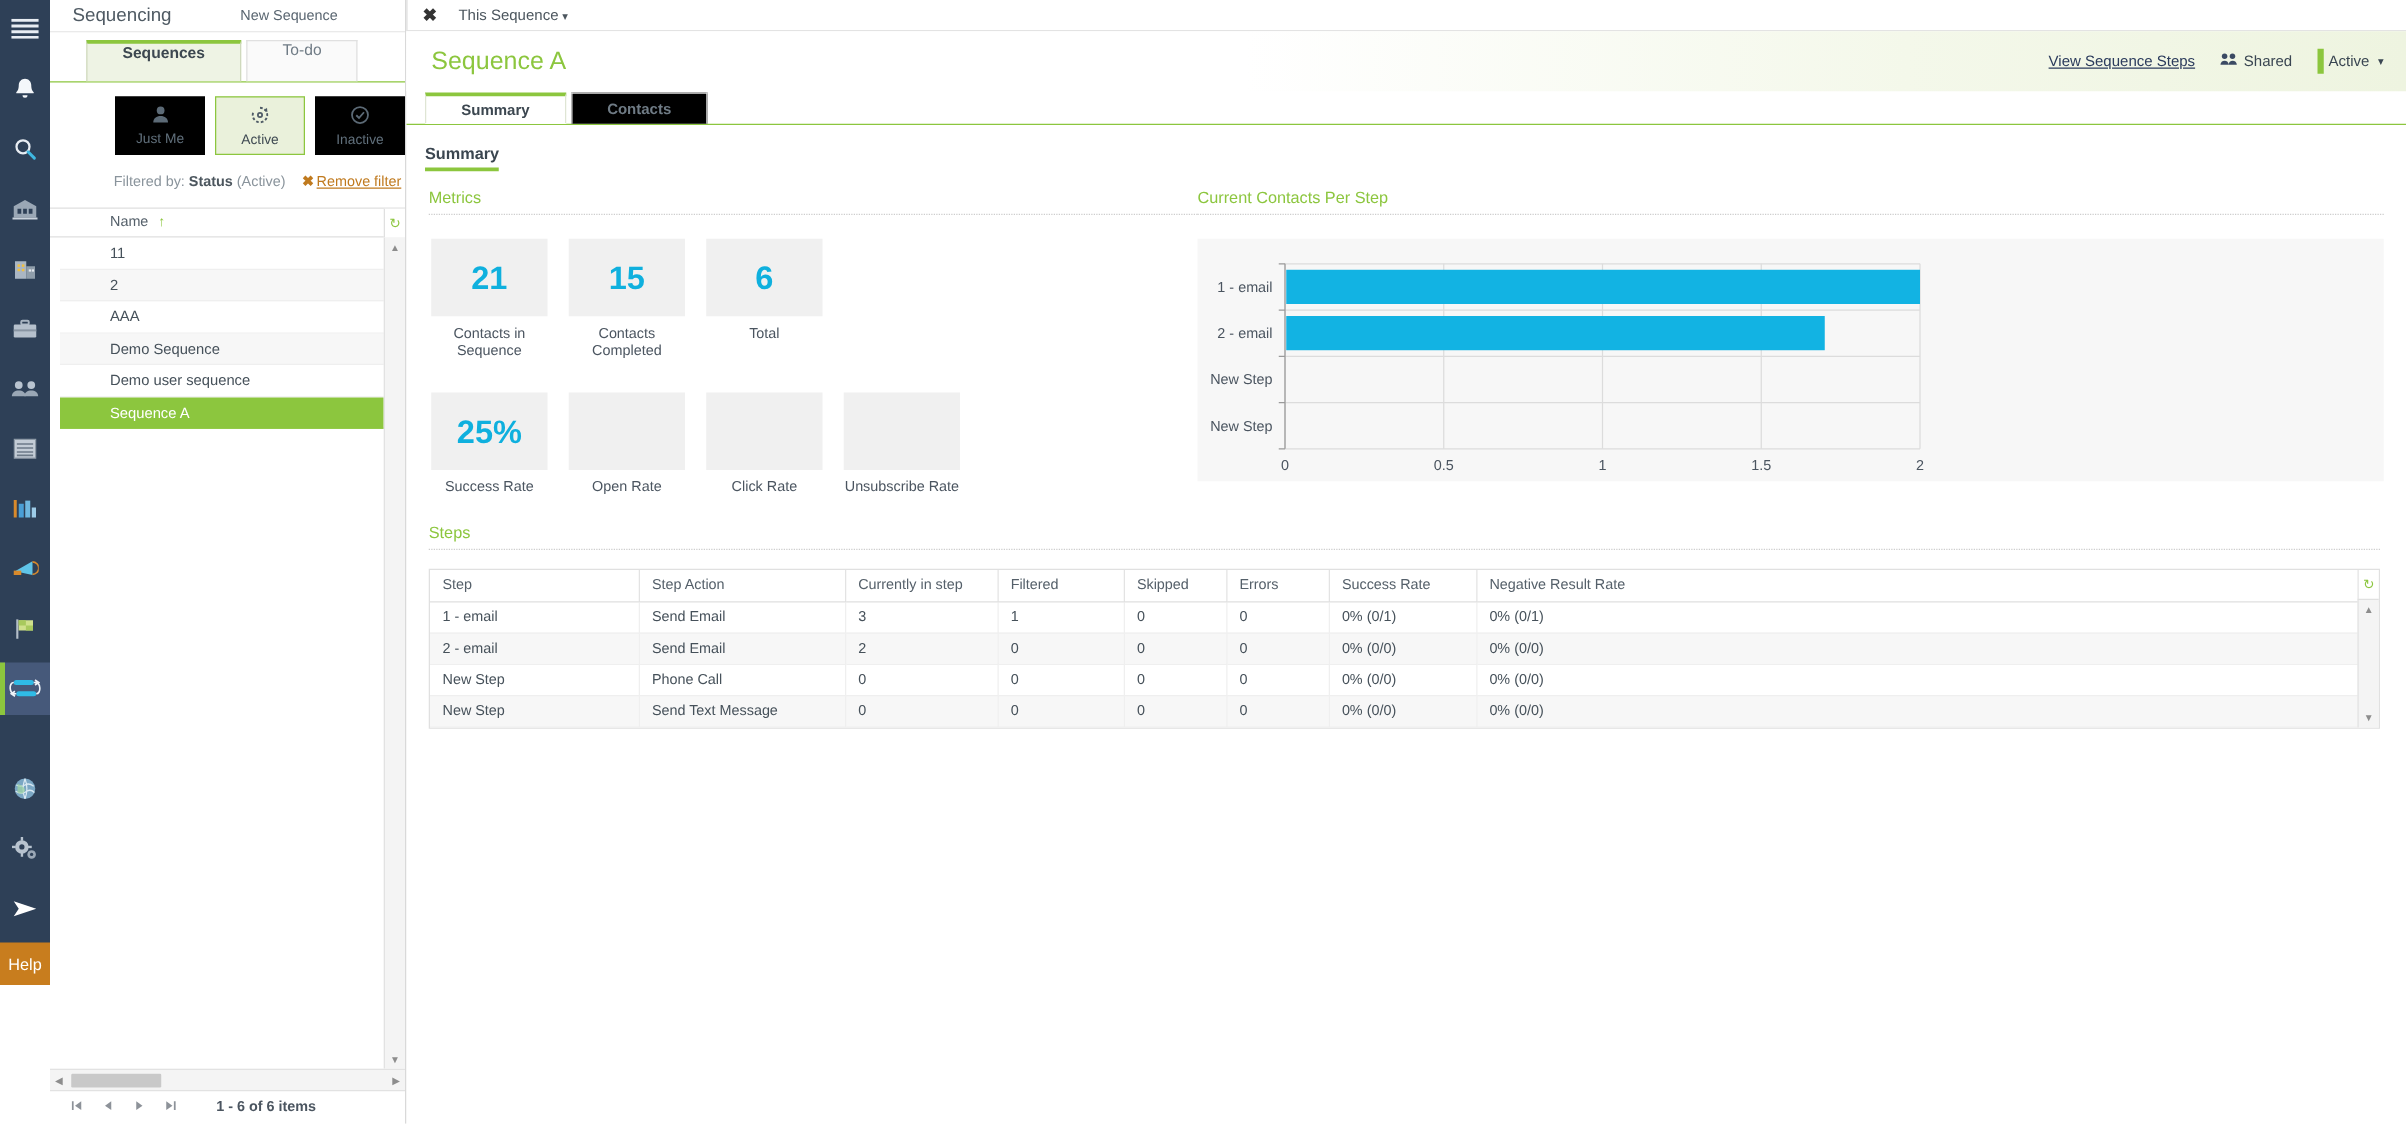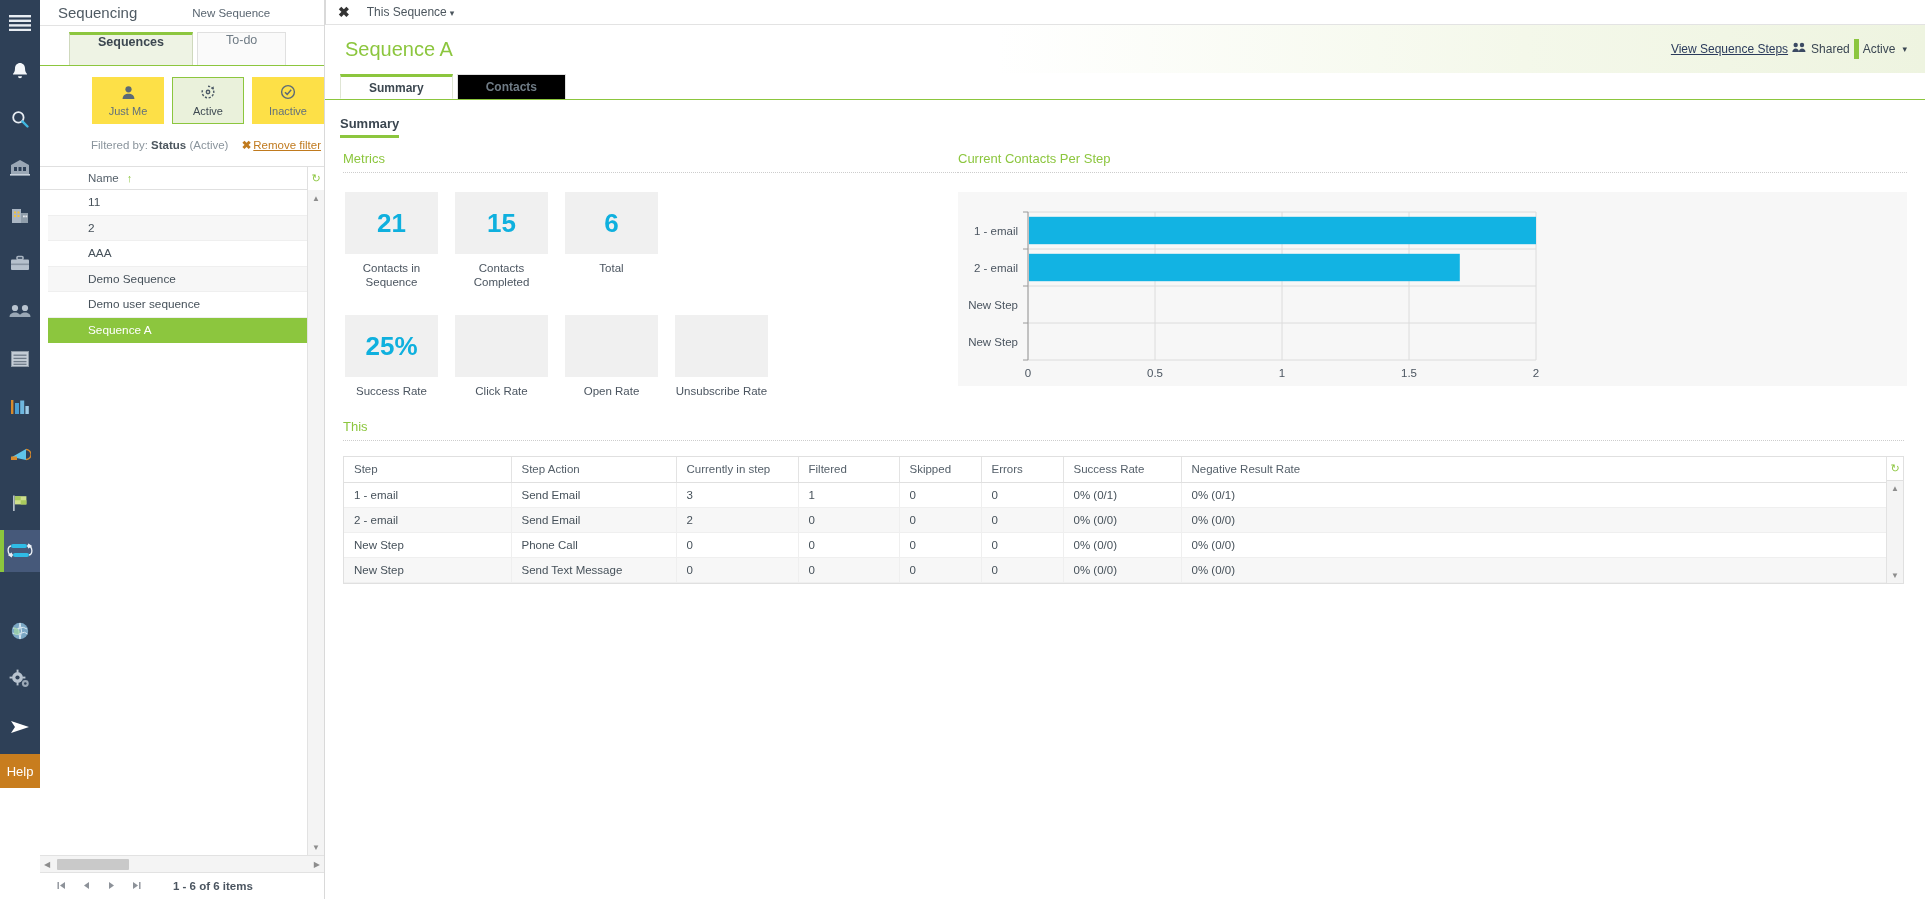--- a/index.html
+++ b/index.html
@@ -88,21 +88,21 @@
     border-top: 3px solid #8cc63e;
     border-left: 1px solid #cfd9bd; border-right: 1px solid #cfd9bd;
     color: #3c4750; font-weight: bold;
   }
 
   .filterbtns {
     display: flex; gap: 8px; padding: 11px 0 0 52px;
   }
   .fbtn {
     width: 72px; height: 47px;
-    background: #fde047;
+    background: #000000;
     display: flex; flex-direction: column;
     align-items: center; justify-content: center;
     gap: 3px;
     font-size: 11px; color: #61707c;
     cursor: pointer;
   }
   .fbtn.on {
     background: #eaf1db; border: 1px solid #8cc63e; color: #3f4a52;
   }
   .fbtn .gi { font-size: 15px; line-height: 14px; color: #5c6a76; }
@@ -194,21 +194,21 @@
   .this-seq .car { font-size: 9px; margin-left: 3px; }
 
   .seq-header {
     height: 48px;
     background: linear-gradient(to right, #ffffff 0%, #ffffff 42%, #f4f8ea 75%, #eef4e0 100%);
     display: flex; align-items: center;
     padding: 0 18px 0 18px;
     position: relative;
   }
   .seq-title { font-size: 20px; color: #8cc63e; margin-left: 2px; }
-  .seq-actions { margin-left: auto; display: flex; align-items: center; gap: 4px; }
+  .seq-actions { margin-left: auto; display: flex; align-items: center; gap: 20px; }
   .vss { font-size: 12px; color: #2b3b5c; text-decoration: underline; cursor: pointer; }
   .shared { font-size: 12px; color: #3a4652; display: flex; align-items: center; gap: 5px; cursor: pointer; }
   .status-pill {
     display: flex; align-items: center; gap: 7px;
     font-size: 12px; color: #3a4652; cursor: pointer;
     padding-left: 9px; position: relative;
   }
   .status-pill::before {
     content: ""; position: absolute; left: 0; top: -3px; bottom: -3px;
     width: 5px; background: #8cc63e;
@@ -664,25 +664,25 @@
               <div class="metric-box" style="background:transparent"></div>
               <div class="metric-lbl"></div>
             </div>
 
             <div class="metric">
               <div class="metric-box">25%</div>
               <div class="metric-lbl">Success Rate</div>
             </div>
             <div class="metric">
               <div class="metric-box"></div>
-              <div class="metric-lbl">Click Rate</div>
+              <div class="metric-lbl">Open Rate</div>
             </div>
             <div class="metric">
               <div class="metric-box"></div>
-              <div class="metric-lbl">Open Rate</div>
+              <div class="metric-lbl">Click Rate</div>
             </div>
             <div class="metric">
               <div class="metric-box"></div>
               <div class="metric-lbl">Unsubscribe Rate</div>
             </div>
 
           </div>
         </div>
 
         <div class="col-chart">
@@ -719,21 +719,21 @@
                   <text x="451" y="173" text-anchor="middle" font-family="&quot;Liberation Sans&quot;, sans-serif" font-size="11.5" fill="#4b5560">1.5</text>
                   <text x="578" y="173" text-anchor="middle" font-family="&quot;Liberation Sans&quot;, sans-serif" font-size="11.5" fill="#4b5560">2</text>
                 </svg>
             </div>
           </div>
         </div>
 
       </div>
 
       <div class="steps-sec">
-        <div class="sec-head">This</div>
+        <div class="sec-head">Steps</div>
 
         <div class="tbl-outer">
           <table class="steps">
             <colgroup>
               <col style="width:167px">
                 <col style="width:165px">
                 <col style="width:122px">
               <col style="width:101px">
                 <col style="width:82px">
                 <col style="width:82px">

